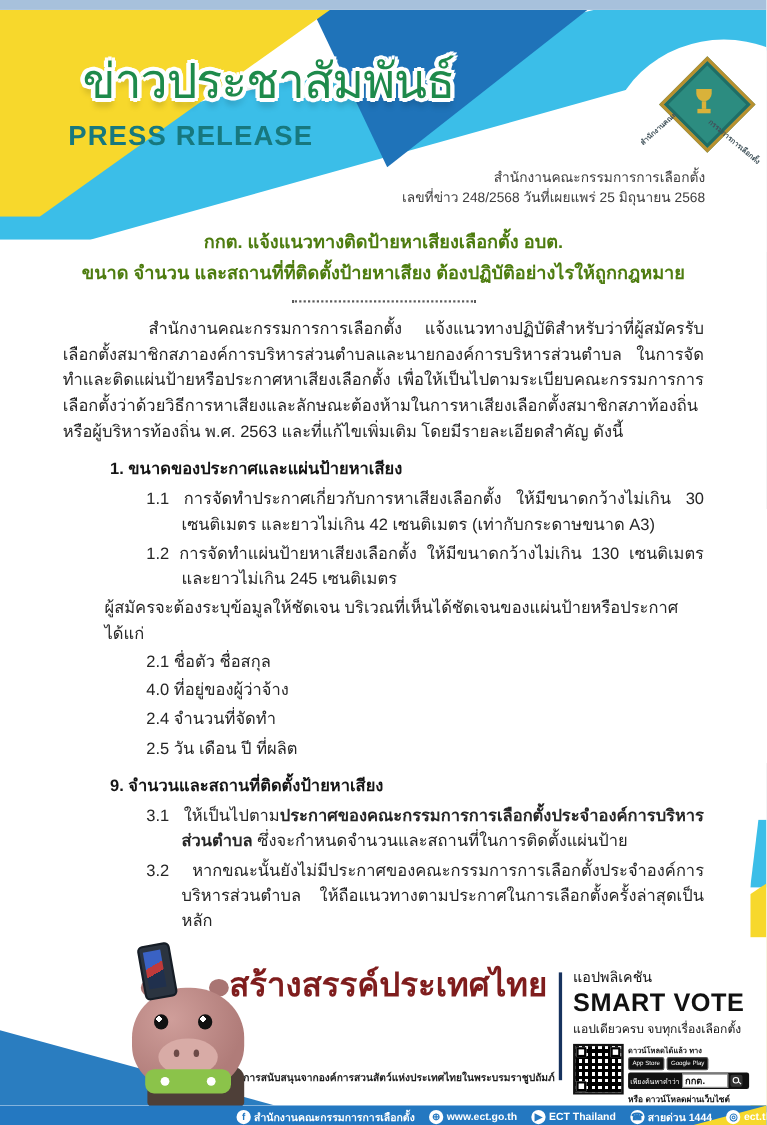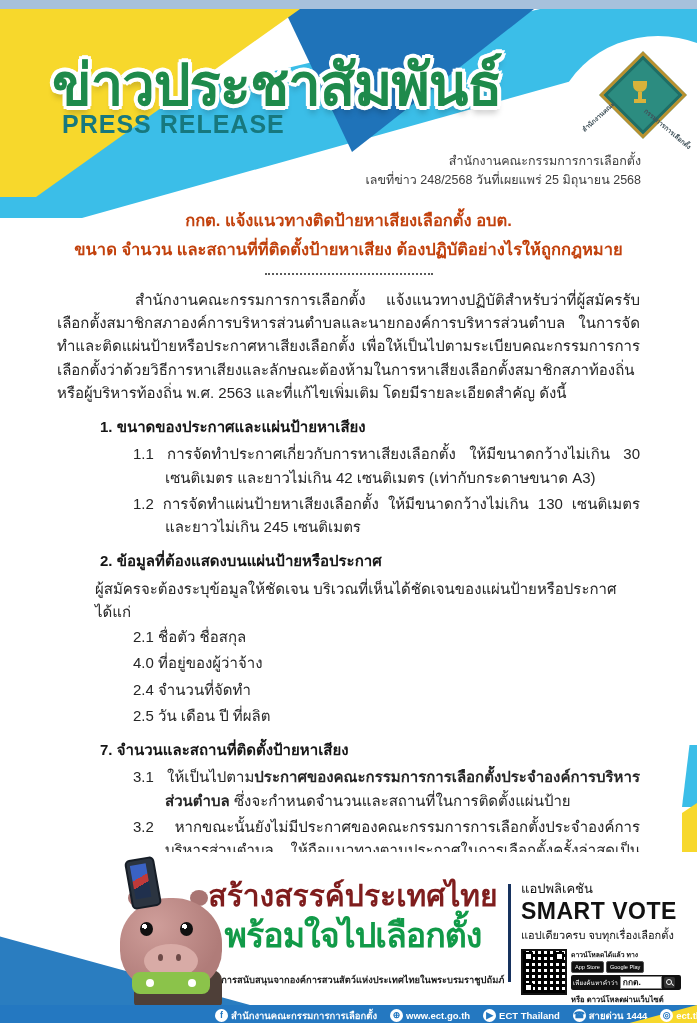--- a/index.html
+++ b/index.html
@@ -16,29 +16,29 @@
   .logo{position:absolute;left:604px;top:56px;width:72px;height:72px;}
   .logo-diamond{position:absolute;left:8px;top:8px;width:56px;height:56px;transform:rotate(45deg);
       background:#2c8c80;border:3px solid #b9912f;box-shadow:inset 0 0 0 3px #1f6e66;}
   .logo-urn{position:absolute;left:50%;top:50%;transform:translate(-50%,-50%);width:18px;height:26px;}
   .urn-bowl{position:absolute;left:2px;top:2px;width:14px;height:11px;background:#d9b23a;border-radius:0 0 8px 8px;}
   .urn-stem{position:absolute;left:7px;top:13px;width:4px;height:7px;background:#d9b23a;}
   .urn-base{position:absolute;left:3px;top:20px;width:12px;height:4px;background:#d9b23a;}
   .logo-cap{position:absolute;font-size:6.5px;color:#41525a;white-space:nowrap;font-weight:bold;}
   .logo-cap-l{left:-26px;top:56px;transform:rotate(-42deg);}
   .logo-cap-r{left:34px;top:68px;transform:rotate(40deg);}
-  .hdr-title{position:absolute;left:52px;top:38px;font-size:58px;font-weight:bold;color:#1e8a4b;
+  .hdr-title{position:absolute;left:75px;top:38px;font-size:44px;font-weight:normal;color:#1e8a4b;
       letter-spacing:-1px;white-space:nowrap;
       text-shadow:-3px -3px 0 #fff,3px -3px 0 #fff,-3px 3px 0 #fff,3px 3px 0 #fff,
                   0 -4px 0 #fff,0 4px 0 #fff,-4px 0 0 #fff,4px 0 0 #fff,0 7px 6px rgba(0,0,0,.22);}
   .hdr-sub{position:absolute;left:62px;top:110px;font-size:25px;font-weight:bold;color:#17787e;letter-spacing:1px;}
   .meta{position:absolute;right:56px;top:152px;text-align:right;font-size:12.5px;color:#3d3d3d;line-height:1.55;}
   
   .content{position:absolute;left:57px;right:57px;top:206px;font-size:15px;line-height:1.55;color:#262626;}
-  .doc-title{text-align:center;font-weight:bold;font-size:16.5px;line-height:1.75;color:#c2410c;}
+  .doc-title{text-align:center;font-weight:bold;font-size:16.5px;line-height:1.75;color:#4d7c0f;}
   .sep{width:168px;border-top:2px dotted #5a5a5a;margin:9px auto 13px;}
   .intro{text-indent:78px;margin:0 0 10px 0;text-align:justify;}
   .sec{margin-left:43px;}
   .sec-h{font-weight:bold;font-size:15px;color:#151515;margin:11px 0 4px 0;}
   .sec-intro{margin-left:-5px;margin-bottom:2px;}
   .sub{margin-left:33px;padding-left:32px;text-indent:-32px;margin-bottom:3px;text-align:justify;}
   .note{margin:14px 0 0 0;}
   .u{text-decoration:underline;}
   .b{font-weight:bold;}
   
@@ -153,30 +153,29 @@
 
     <p class="intro">สำนักงานคณะกรรมการการเลือกตั้ง แจ้งแนวทางปฏิบัติสำหรับว่าที่ผู้สมัครรับเลือกตั้งสมาชิกสภาองค์การบริหารส่วนตำบลและนายกองค์การบริหารส่วนตำบล ในการจัดทำและติดแผ่นป้ายหรือประกาศหาเสียงเลือกตั้ง เพื่อให้เป็นไปตามระเบียบคณะกรรมการการเลือกตั้งว่าด้วยวิธีการหาเสียงและลักษณะต้องห้ามในการหาเสียงเลือกตั้งสมาชิกสภาท้องถิ่นหรือผู้บริหารท้องถิ่น พ.ศ. 2563 และที่แก้ไขเพิ่มเติม โดยมีรายละเอียดสำคัญ ดังนี้</p>
 
     <div class="sec">
       <div class="sec-h">1. ขนาดของประกาศและแผ่นป้ายหาเสียง</div>
       <div class="sub">1.1 การจัดทำประกาศเกี่ยวกับการหาเสียงเลือกตั้ง ให้มีขนาดกว้างไม่เกิน 30 เซนติเมตร และยาวไม่เกิน 42 เซนติเมตร (เท่ากับกระดาษขนาด A3)</div>
       <div class="sub">1.2 การจัดทำแผ่นป้ายหาเสียงเลือกตั้ง ให้มีขนาดกว้างไม่เกิน 130 เซนติเมตร และยาวไม่เกิน 245 เซนติเมตร</div>
     </div>
 
     <div class="sec">
-      <div class="sec-h">2. ข้อมูลที่ต้องแสดงบนแผ่นป้ายหรือประกาศ</div>
       <div class="sec-intro">ผู้สมัครจะต้องระบุข้อมูลให้ชัดเจน บริเวณที่เห็นได้ชัดเจนของแผ่นป้ายหรือประกาศ ได้แก่</div>
       <div class="sub">2.1 ชื่อตัว ชื่อสกุล</div>
       <div class="sub">4.0 ที่อยู่ของผู้ว่าจ้าง</div>
       <div class="sub">2.4 จำนวนที่จัดทำ</div>
       <div class="sub">2.5 วัน เดือน ปี ที่ผลิต</div>
     </div>
 
     <div class="sec">
-      <div class="sec-h">7. จำนวนและสถานที่ติดตั้งป้ายหาเสียง</div>
+      <div class="sec-h">9. จำนวนและสถานที่ติดตั้งป้ายหาเสียง</div>
       <div class="sub"><span>3.1 ให้เป็นไปตาม</span><span class="b">ประกาศของคณะกรรมการการเลือกตั้งประจำองค์การบริหารส่วนตำบล</span><span> ซึ่งจะกำหนดจำนวนและสถานที่ในการติดตั้งแผ่นป้าย</span></div>
       <div class="sub">3.2 หากขณะนั้นยังไม่มีประกาศของคณะกรรมการการเลือกตั้งประจำองค์การบริหารส่วนตำบล ให้ถือแนวทางตามประกาศในการเลือกตั้งครั้งล่าสุดเป็นหลัก</div>
     </div>
 
     <div class="note"><span class="u b">หมายเหตุ</span><span> สามารถสอบถามข้อมูล ตามข้อ 3.2 ได้ที่องค์การบริหารส่วนตำบลที่ท่านจะสมัคร</span></div>
   </div>
 
   <div class="wedge-cyan"></div>
   <div class="wedge-yellow"></div>
 
@@ -202,21 +201,20 @@
         </div>
         <div class="h-strap">
           <div class="h-buckle" style="left:14px;"></div>
           <div class="h-buckle" style="left:56px;"></div>
         </div>
       </div>
     </div>
 
     <div class="slogan">
       <div class="slogan-red">สร้างสรรค์ประเทศไทย</div>
-      <div class="slogan-green">พร้อมใจไปเลือกตั้ง</div>
     </div>
     <div class="disclaimer">*ได้รับการสนับสนุนจากองค์การสวนสัตว์แห่งประเทศไทยในพระบรมราชูปถัมภ์</div>
 
     <div class="vdiv"></div>
 
     <div class="app">
       <div class="app-label">แอปพลิเคชัน</div>
       <div class="app-name">SMART VOTE</div>
       <div class="app-tag">แอปเดียวครบ จบทุกเรื่องเลือกตั้ง</div>
       <div class="app-row">

